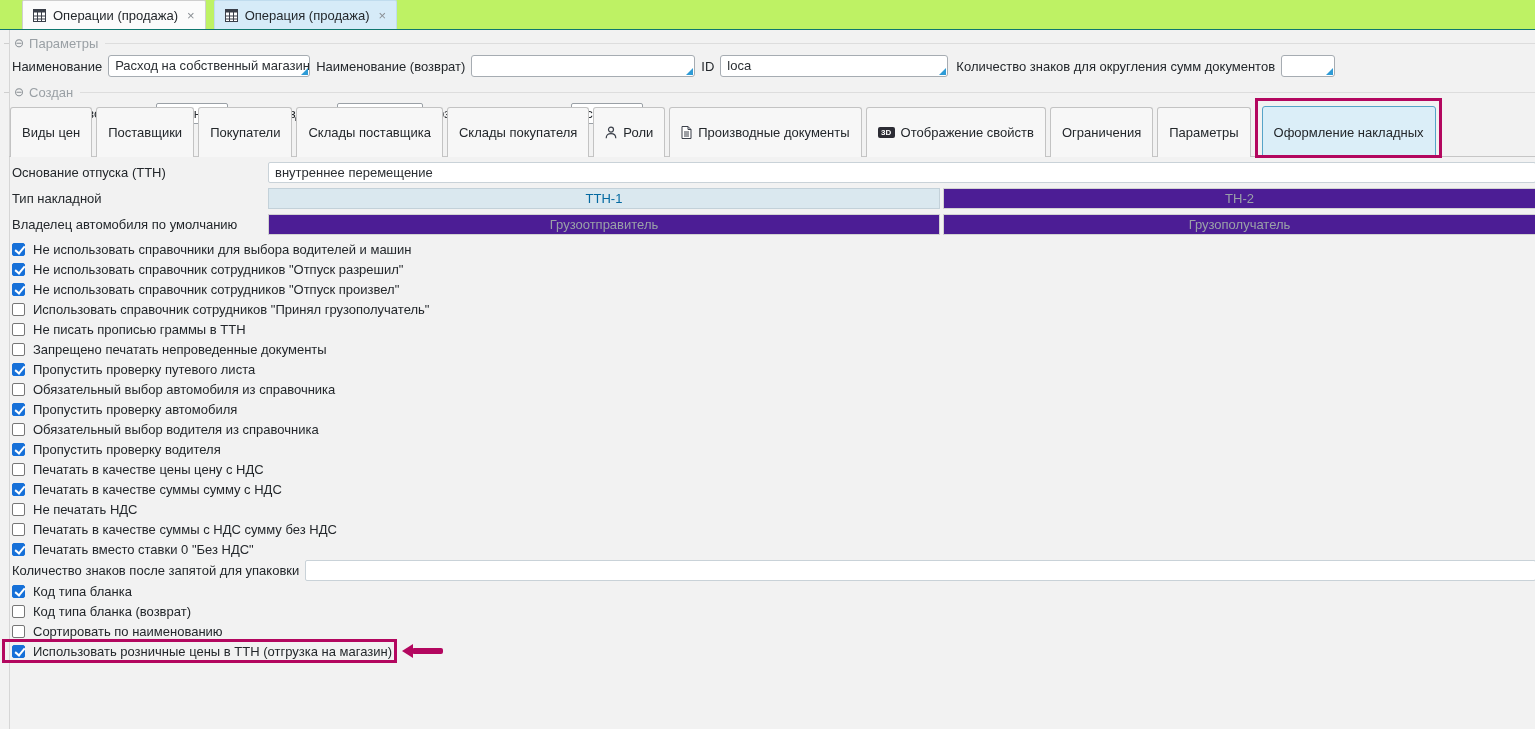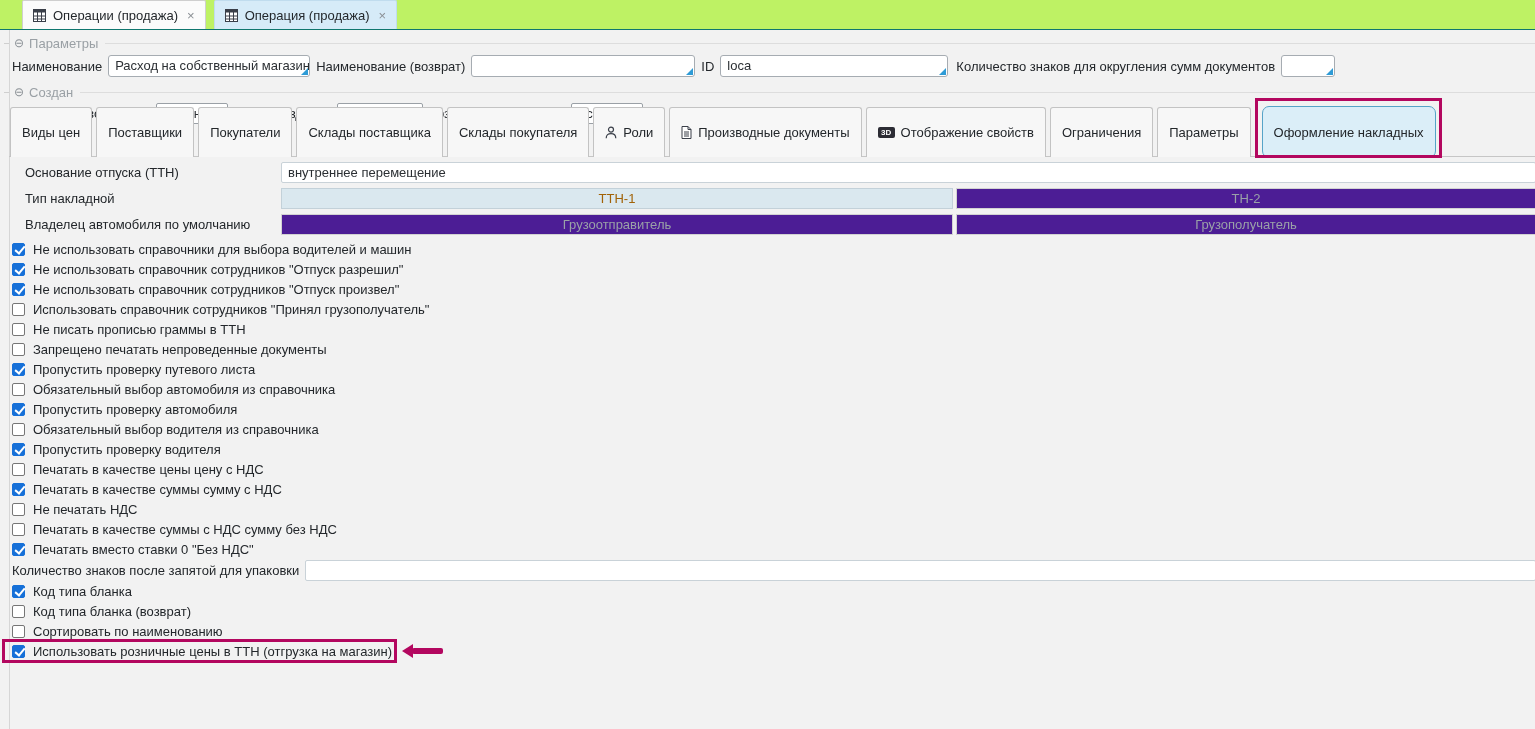--- a/index.html
+++ b/index.html
@@ -43,26 +43,26 @@
            background:#f7f7f7;border:1px solid #c3c3c3;border-bottom:none;border-radius:3px 3px 0 0;
            margin-right:4px;white-space:nowrap;z-index:1;}
   .sec-tab.active{background:#dbeef8;border:1px solid #56a3c8;height:26px;margin-bottom:-1px;z-index:3;}
   .tab-annot{position:absolute;left:-8px;right:-7px;top:-9px;bottom:-1px;
              border:3px solid #b3075f;pointer-events:none;z-index:4;}
   .badge3d{display:inline-flex;align-items:center;justify-content:center;width:17px;height:11px;
            background:#2c2c34;color:#fff;border-radius:2px;font-size:8px;font-weight:bold;}
 
   
   .frow{display:flex;align-items:center;height:21px;margin-top:5px;}
-  .frow .flbl{width:268px;flex:none;padding-left:12px;box-sizing:border-box;white-space:nowrap;margin-left:13px;}
+  .frow .flbl{width:268px;flex:none;padding-left:12px;box-sizing:border-box;white-space:nowrap;}
   .finput{flex:1;height:19px;line-height:19px;background:#fff;border:1px solid #c9d2d8;border-radius:2px;
           padding:0 6px;margin-right:-1px;color:#2b2f33;white-space:nowrap;overflow:hidden;}
   .seg{height:19px;line-height:19px;text-align:center;border:1px solid #d2d2d2;background:#4c1d95;
        color:#9aa1a8;box-sizing:content-box;overflow:hidden;white-space:nowrap;}
-  .seg.sel{background:#dae8ef;border-color:#c3d1d9;color:#a16207;}
+  .seg.sel{background:#dae8ef;border-color:#c3d1d9;color:#0369a1;}
   .seg.first{width:670px;flex:none;margin-right:3px;}
   .seg.second{flex:1;margin-right:-1px;}
 
   
   .cbarea{margin-top:4px;}
   .cbrow{display:flex;align-items:center;height:20px;padding-left:12px;gap:8px;}
   .cb{width:13px;height:13px;box-sizing:border-box;border:1px solid #767676;border-radius:2px;
       background:#fff;position:relative;flex:none;}
   .cbrow.checked .cb{background:#1670d8;border-color:#1670d8;}
   .cbrow.checked .cb::after{content:"";position:absolute;left:3.5px;top:0.5px;width:4px;height:8px;
@@ -183,21 +183,21 @@
     <div class="sec-tab">
       <span class="badge3d">3D</span>
       <span>Отображение свойств</span>
     </div>
     <div class="sec-tab">
         <span>Ограничения</span>
       </div>
     <div class="sec-tab">
         <span>Параметры</span>
       </div>
-    <div class="sec-tab active" style="margin-left:7px;border-radius:7px;">
+    <div class="sec-tab active" style="margin-left:7px;">
       <span>Оформление накладных</span>
       <div class="tab-annot"></div>
     </div>
   </div>
 
   <div class="frow">
     <span class="flbl">Основание отпуска (ТТН)</span>
     <div class="finput">внутреннее перемещение</div>
   </div>
   <div class="frow">

